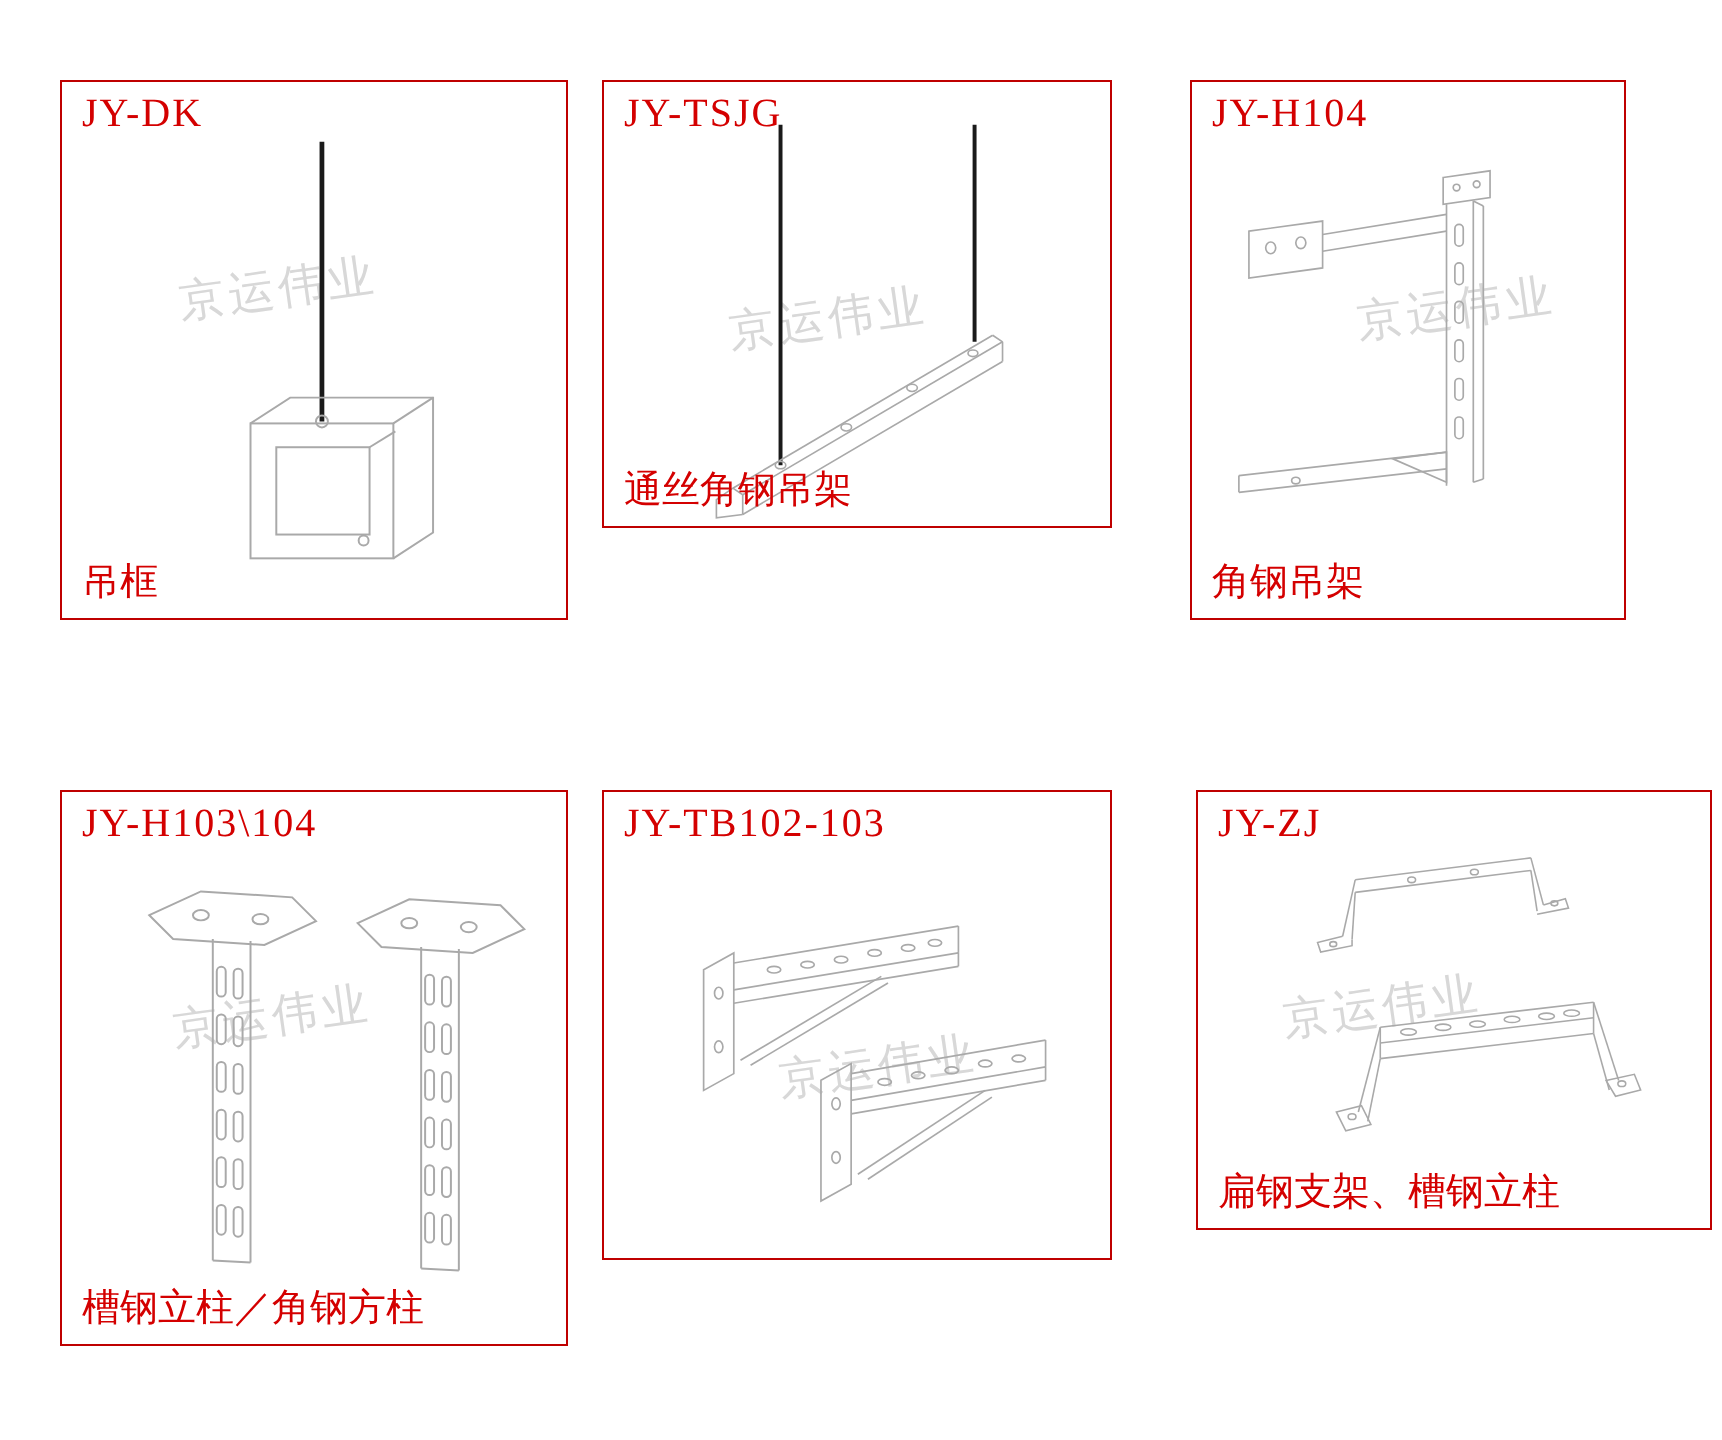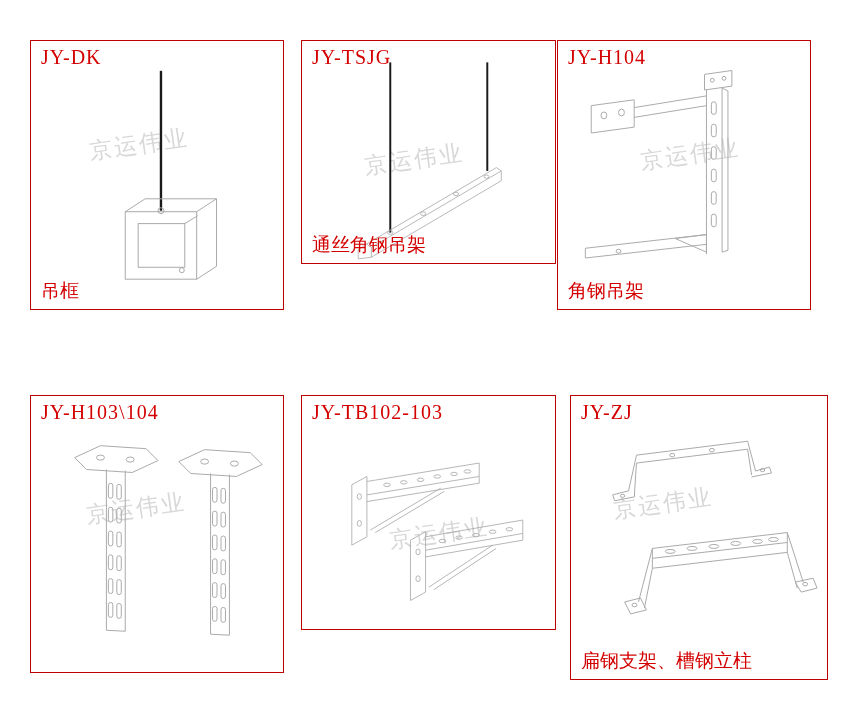--- a/index.html
+++ b/index.html
@@ -84,21 +84,21 @@
       <path class="ln" d="M52,247 L58,251 M58,251 L58,263 M216,158 L216,170 M210,154 L216,158"></path>
       <path class="ln" d="M52,247 L42,254 L42,265 L58,263"></path>
       <ellipse class="ln" cx="81" cy="233" rx="3.2" ry="2.2"></ellipse>
       <ellipse class="ln" cx="121" cy="210" rx="3.2" ry="2.2"></ellipse>
       <ellipse class="ln" cx="161" cy="186" rx="3.2" ry="2.2"></ellipse>
       <ellipse class="ln" cx="198" cy="165" rx="3" ry="2"></ellipse>
     </svg>
     <div class="label">通丝角钢吊架</div>
   </div>
 
-  <div class="panel" style="left:557px;top:40px;width:254px;height:270px;">
+  <div class="panel" style="left:595px;top:40px;width:218px;height:270px;">
     <div class="code">JY-H104</div>
     <span class="watermark" style="left:82px;top:98px;">京运伟业</span>
     <svg class="drawing" viewBox="0 0 258 270">
       <path class="ln" d="M150,32 L178,28 L178,44 L150,48 Z"></path>
       <circle class="ln" cx="158" cy="38" r="2"></circle>
       <circle class="ln" cx="170" cy="36" r="2"></circle>
       <path class="ln" d="M152,48 L152,216"></path>
       <path class="ln" d="M168,46 L168,214"></path>
       <path class="ln" d="M174,49 L174,212"></path>
       <path class="ln" d="M168,46 L174,49 M168,214 L174,212"></path>
@@ -156,20 +156,21 @@
       <rect class="ln" x="191.5" y="117" width="4.5" height="15" rx="2.2"></rect>
       <rect class="ln" x="183" y="140" width="4.5" height="15" rx="2.2"></rect>
       <rect class="ln" x="191.5" y="141" width="4.5" height="15" rx="2.2"></rect>
       <rect class="ln" x="183" y="164" width="4.5" height="15" rx="2.2"></rect>
       <rect class="ln" x="191.5" y="165" width="4.5" height="15" rx="2.2"></rect>
       <rect class="ln" x="183" y="188" width="4.5" height="15" rx="2.2"></rect>
       <rect class="ln" x="191.5" y="189" width="4.5" height="15" rx="2.2"></rect>
       <rect class="ln" x="183" y="212" width="4.5" height="15" rx="2.2"></rect>
       <rect class="ln" x="191.5" y="213" width="4.5" height="15" rx="2.2"></rect>
     </svg>
+    <div class="label">槽钢立柱／角钢方柱</div>
   </div>
 
   <div class="panel" style="left:301px;top:395px;width:255px;height:235px;">
     <div class="code">JY-TB102-103</div>
     <span class="watermark" style="left:87px;top:122px;">京运伟业</span>
     <svg class="drawing" viewBox="0 0 255 278">
       <path class="ln" d="M36,106 L54,96 L54,168 L36,178 Z"></path>
       <ellipse class="ln" cx="45" cy="120" rx="2.5" ry="3.5"></ellipse>
       <ellipse class="ln" cx="45" cy="152" rx="2.5" ry="3.5"></ellipse>
       <path class="ln" d="M54,102 L188,80"></path>
@@ -196,21 +197,21 @@
       <ellipse class="ln" cx="144" cy="173" rx="4" ry="2"></ellipse>
       <ellipse class="ln" cx="164" cy="169" rx="4" ry="2"></ellipse>
       <ellipse class="ln" cx="184" cy="166" rx="4" ry="2"></ellipse>
       <ellipse class="ln" cx="204" cy="162" rx="4" ry="2"></ellipse>
       <ellipse class="ln" cx="224" cy="159" rx="4" ry="2"></ellipse>
       <path class="ln" d="M128,228 L204,178"></path>
       <path class="ln" d="M134,231 L208,182"></path>
     </svg>
   </div>
 
-  <div class="panel" style="left:570px;top:395px;width:258px;height:285px;">
+  <div class="panel" style="left:598px;top:395px;width:258px;height:220px;">
     <div class="code">JY-ZJ</div>
     <span class="watermark" style="left:42px;top:92px;">京运伟业</span>
     <svg class="drawing" viewBox="0 0 258 278">
       <path class="ln" d="M66,56 L178,42"></path>
       <path class="ln" d="M66,64 L178,50"></path>
       <ellipse class="ln" cx="102" cy="56" rx="2.5" ry="1.8"></ellipse>
       <ellipse class="ln" cx="142" cy="51" rx="2.5" ry="1.8"></ellipse>
       <path class="ln" d="M66,56 L58,92"></path>
       <path class="ln" d="M66,64 L64,94"></path>
       <path class="ln" d="M58,92 L42,96 L44,102 L64,98 L64,94"></path>

